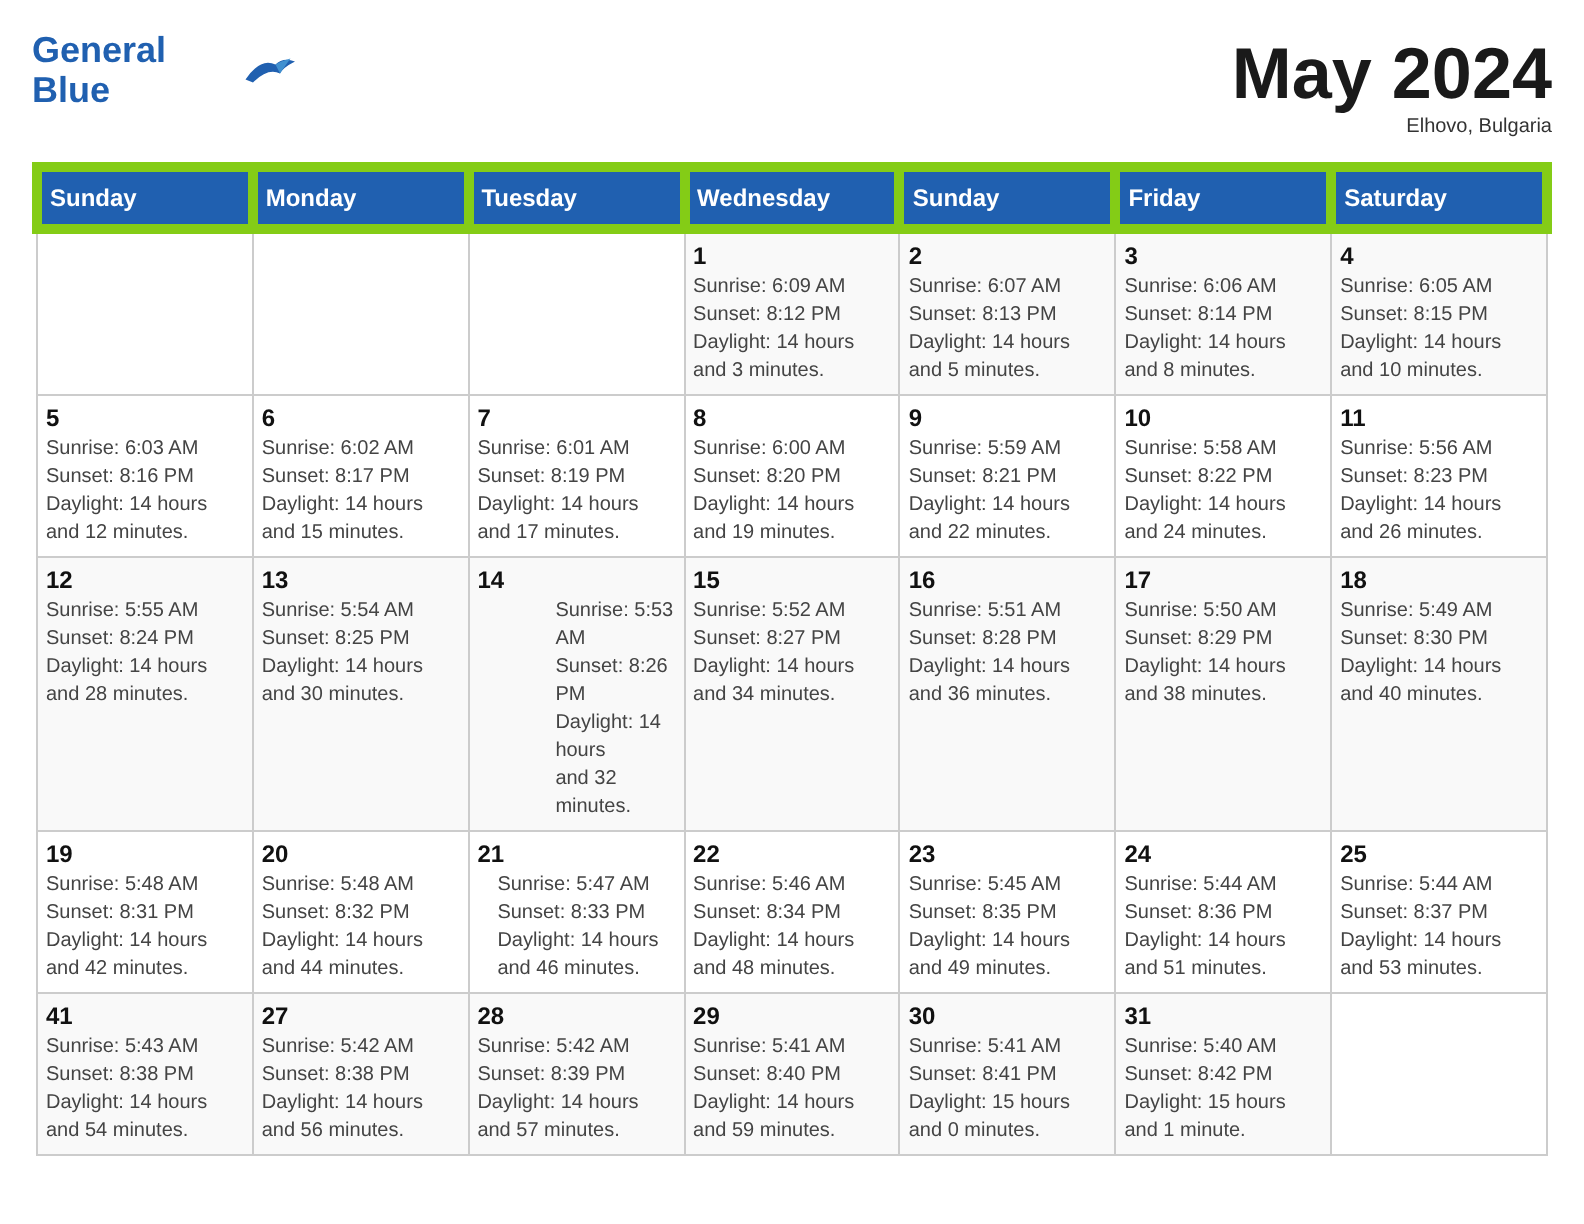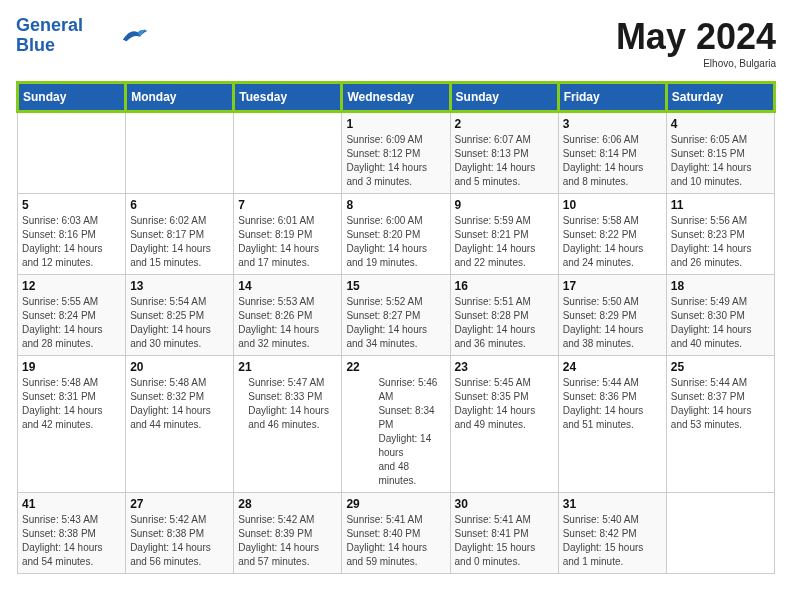--- a/index.html
+++ b/index.html
@@ -51,21 +51,21 @@
       border-collapse: collapse;
       font-size: 11px;
     }
     thead tr th {
       background-color: #2060b0;
       color: #fff;
       padding: 6px 4px;
       text-align: left;
       font-size: 12px;
       font-weight: bold;
-      border: 3px solid #84cc16;
+      border: 5px solid #84cc16;
     }
     tbody tr td {
       border: 1px solid #ccc;
       vertical-align: top;
       padding: 4px;
       min-height: 70px;
       height: 80px;
       width: 14.28%;
       color: #333;
       background: #fff;
@@ -219,21 +219,21 @@
         </td>
         <td>
           <div class="day-num">13</div>
           <div class="day-info" style="white-space: pre-line;">Sunrise: 5:54 AM
 Sunset: 8:25 PM
 Daylight: 14 hours
 and 30 minutes.</div>
         </td>
         <td>
           <div class="day-num">14</div>
-          <div class="day-info" style="white-space: pre-line;">Sunrise: 5:53 AM
+          <div class="day-info" style="white-space: pre-line; margin-left: 39px;">Sunrise: 5:53 AM
 Sunset: 8:26 PM
 Daylight: 14 hours
 and 32 minutes.</div>
         </td>
         <td>
           <div class="day-num">15</div>
           <div class="day-info" style="white-space: pre-line;">Sunrise: 5:52 AM
 Sunset: 8:27 PM
 Daylight: 14 hours
 and 34 minutes.</div>
@@ -277,21 +277,21 @@
         </td>
         <td>
           <div class="day-num">21</div>
           <div class="day-info" style="white-space: pre-line; margin-left: 10px;">Sunrise: 5:47 AM
 Sunset: 8:33 PM
 Daylight: 14 hours
 and 46 minutes.</div>
         </td>
         <td>
           <div class="day-num">22</div>
-          <div class="day-info" style="white-space: pre-line; margin-left: 32px;">Sunrise: 5:46 AM
+          <div class="day-info" style="white-space: pre-line;">Sunrise: 5:46 AM
 Sunset: 8:34 PM
 Daylight: 14 hours
 and 48 minutes.</div>
         </td>
         <td>
           <div class="day-num">23</div>
           <div class="day-info" style="white-space: pre-line;">Sunrise: 5:45 AM
 Sunset: 8:35 PM
 Daylight: 14 hours
 and 49 minutes.</div>

